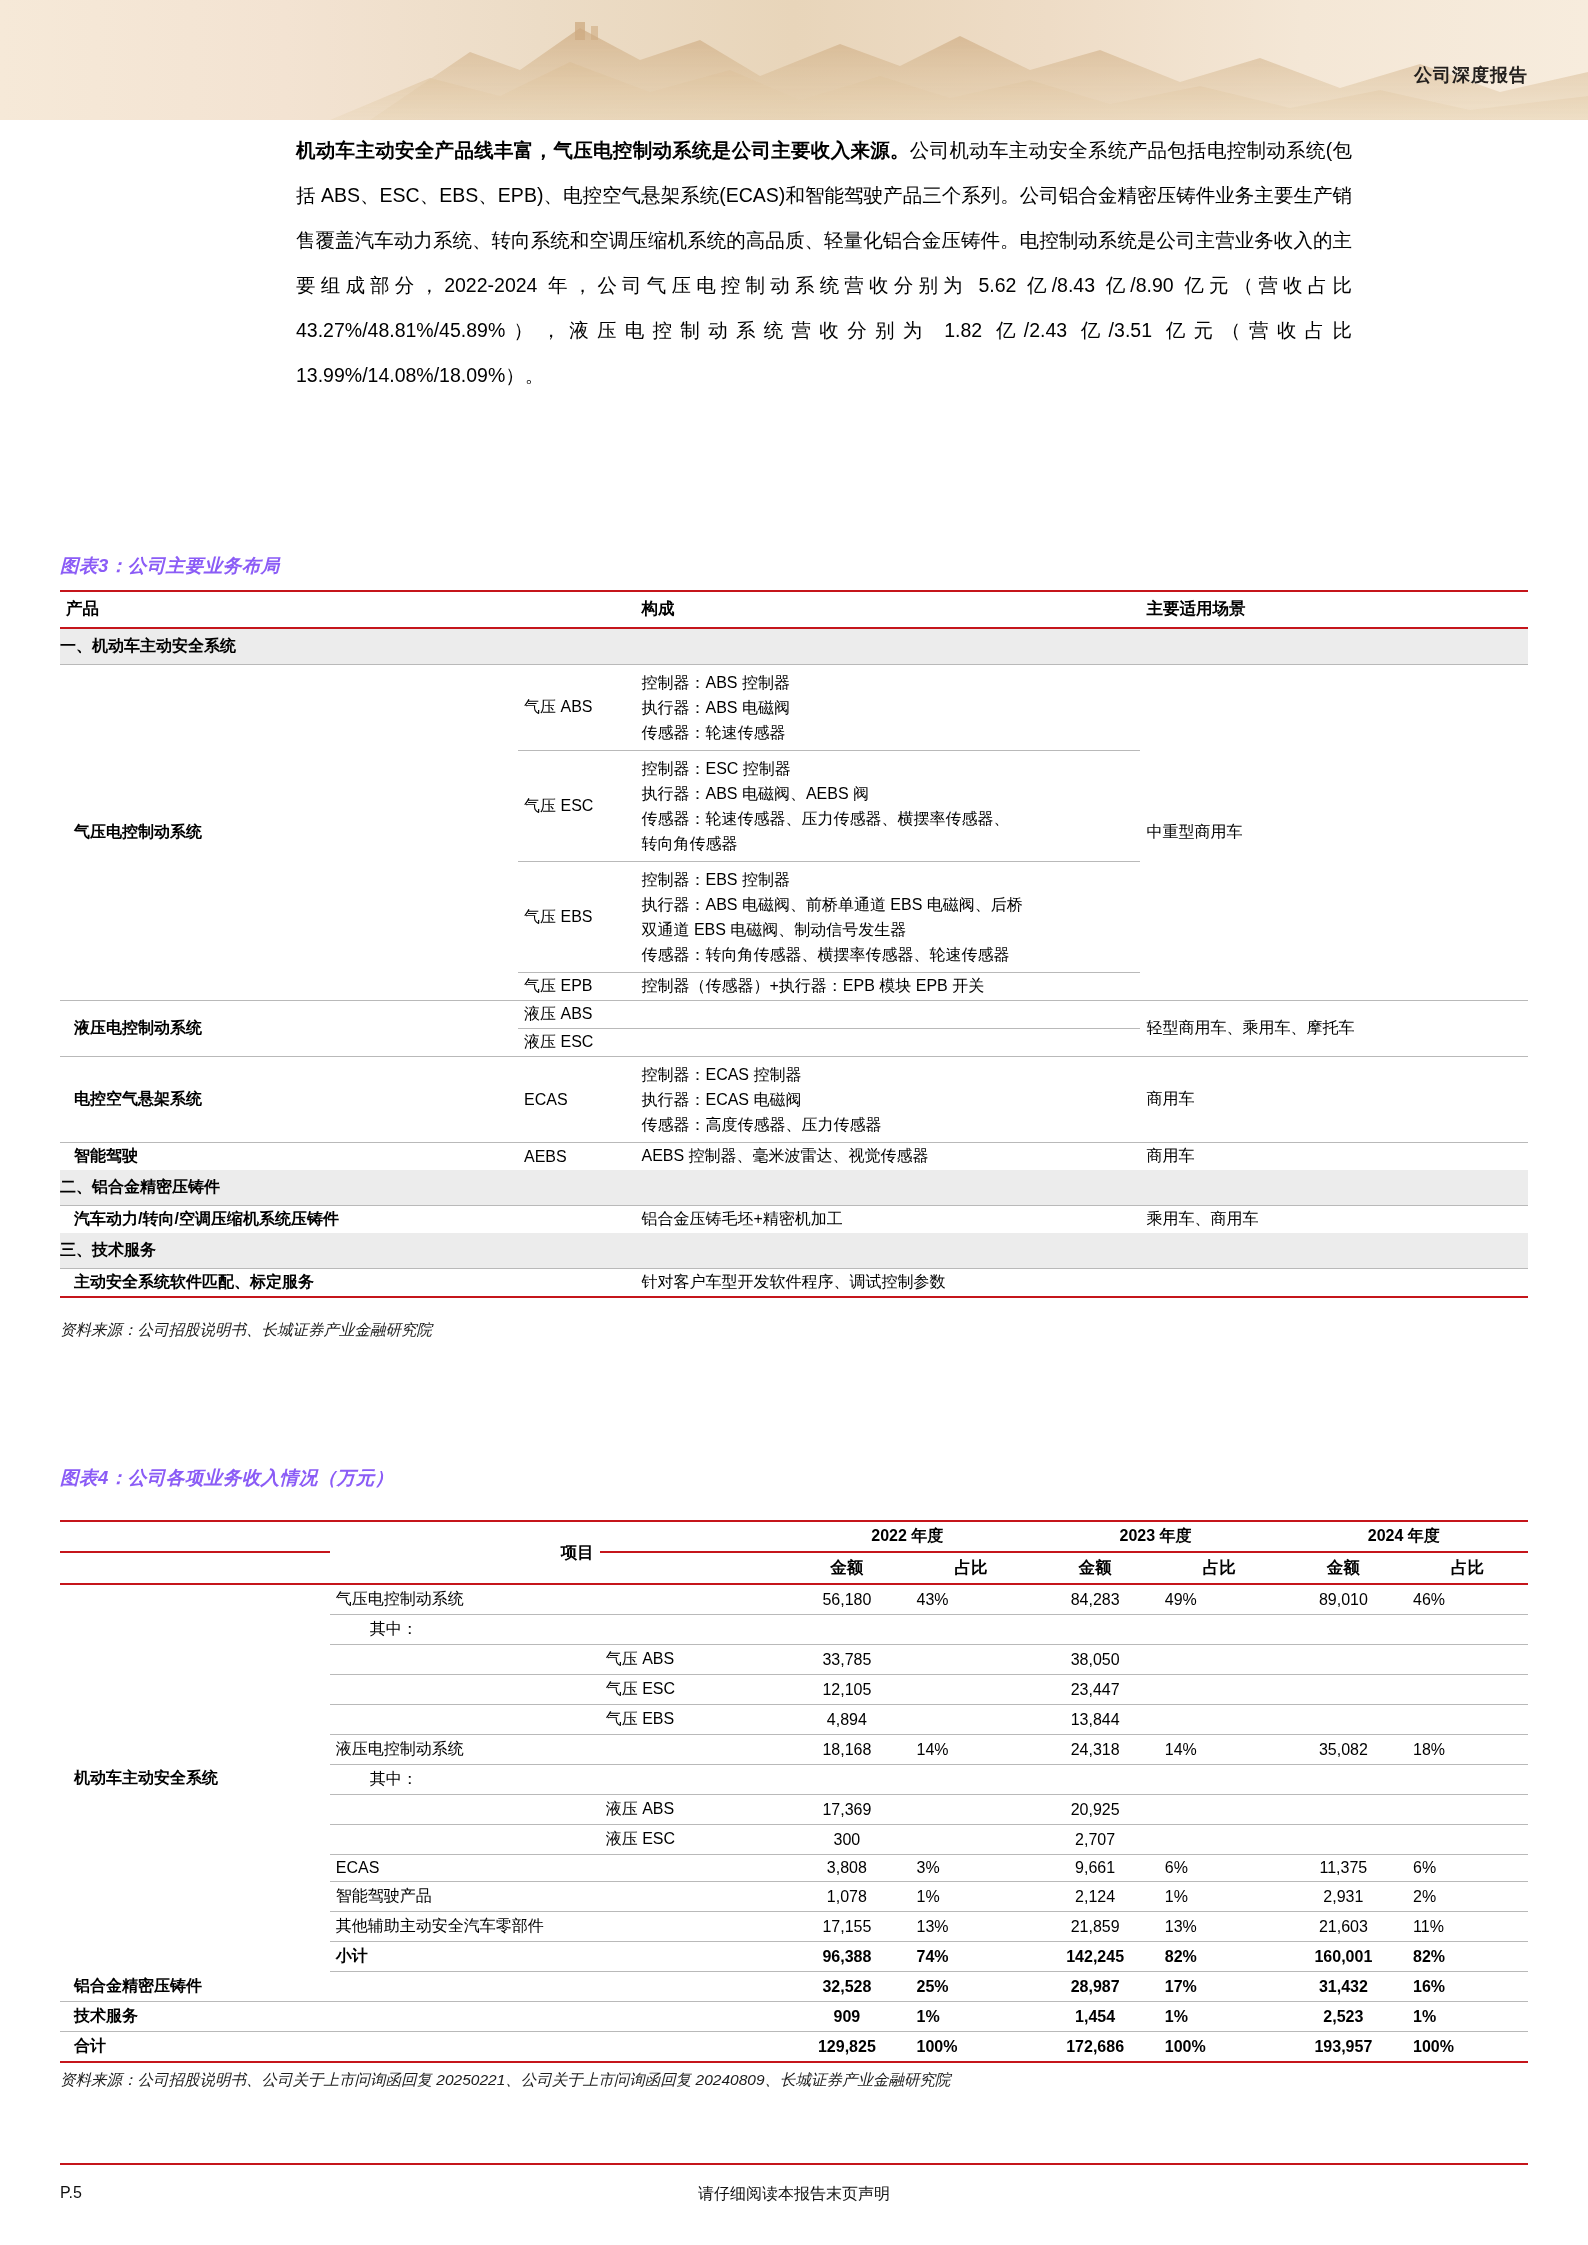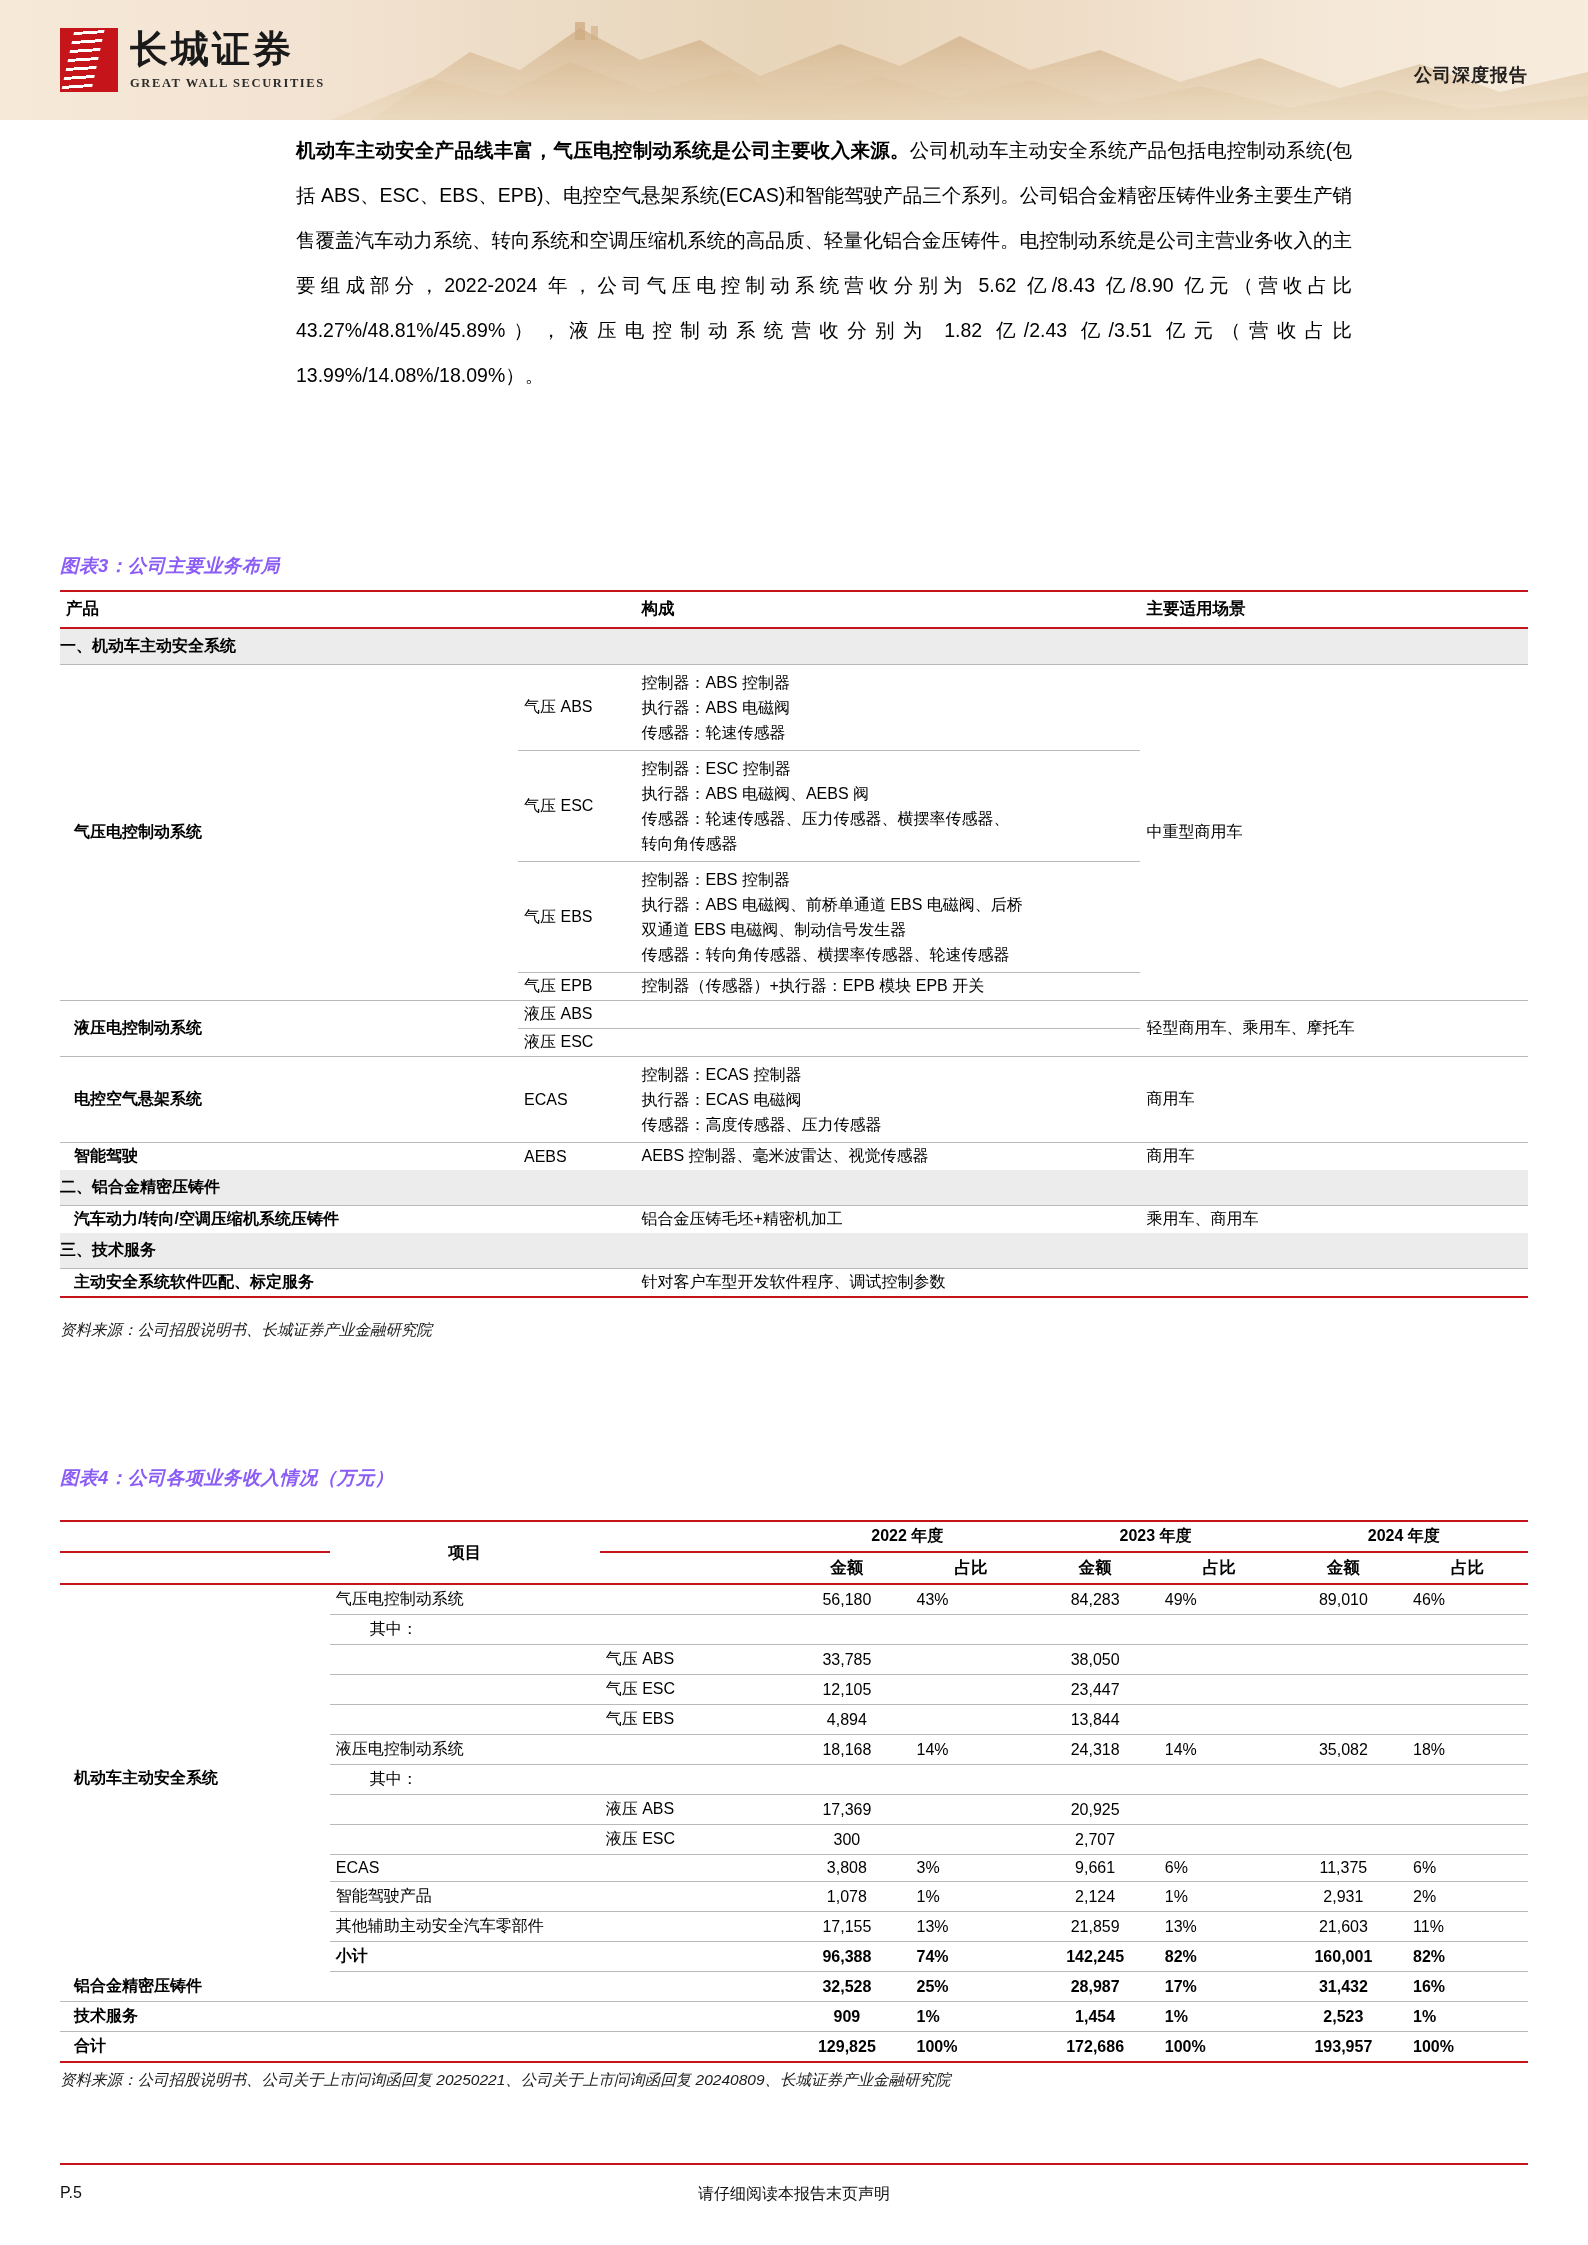--- a/index.html
+++ b/index.html
@@ -165,21 +165,21 @@
   .t4 .ind1 { padding-left: 40px; }
   .t4 .bold td { font-weight: 700; }
   .t4 .yr {
     text-align: center;
     font-weight: 700;
     font-size: 16px;
     border-bottom: 2.2px solid #c5151b;
     padding-bottom: 4px;
   }
   .t4 .sub { text-align: center; font-weight: 700; font-size: 16.5px; }
-  .t4 .item-h { font-weight: 700; font-size: 16.5px; text-align: center; }
+  .t4 .item-h { font-weight: 700; font-size: 16.5px; text-align: right; }
 
   .source {
     position: absolute;
     left: 60px;
     font-style: italic;
     font-size: 15.5px;
     color: #1a1a1a;
   }
 
   
@@ -219,27 +219,20 @@
           <stop offset="0%" stop-color="#c9a377" stop-opacity=".75"></stop>
           <stop offset="100%" stop-color="#e3cda8" stop-opacity=".35"></stop>
         </linearGradient>
       </defs>
       <path d="M370,120 L470,52 L520,70 L580,28 L640,60 L700,40 L760,76 L840,44 L900,66 L960,36 L1030,70 L1100,50 L1180,82 L1260,58 L1340,88 L1420,64 L1500,92 L1588,72 L1588,120 Z" fill="url(#mg2)"></path>
       <path d="M330,120 L430,78 L500,96 L570,62 L650,92 L730,70 L800,100 L880,76 L950,98 L1030,80 L1110,104 L1200,86 L1290,108 L1380,90 L1470,110 L1588,96 L1588,120 Z" fill="url(#mg1)"></path>
       <rect x="575" y="22" width="10" height="18" fill="#c9a377" opacity=".75"></rect>
       <rect x="591" y="26" width="7" height="14" fill="#c9a377" opacity=".6"></rect>
     </svg>
 
-    <div class="logo-wrap">
-      <div class="logo-mark"></div>
-      <div class="logo-text">
-        <div class="logo-cn">长城证券</div>
-        <div class="logo-en">GREAT WALL SECURITIES</div>
-      </div>
-    </div>
 
     <div class="banner-right">公司深度报告</div>
   </div>
 
   <div class="para"><b>机动车主动安全产品线丰富，气压电控制动系统是公司主要收入来源。</b><span>公司机动车主动安全系统产品包括电控制动系统(包括 ABS、ESC、EBS、EPB)、电控空气悬架系统(ECAS)和智能驾驶产品三个系列。公司铝合金精密压铸件业务主要生产销售覆盖汽车动力系统、转向系统和空调压缩机系统的高品质、轻量化铝合金压铸件。电控制动系统是公司主营业务收入的主要组成部分，2022-2024 年，公司气压电控制动系统营收分别为 5.62 亿/8.43 亿/8.90 亿元（营收占比 43.27%/48.81%/45.89%），液压电控制动系统营收分别为 1.82 亿/2.43 亿/3.51 亿元（营收占比 13.99%/14.08%/18.09%）。</span></div>
 
   <div class="exhibit-title" style="top:553px;">图表3：公司主要业务布局</div>
 
   <table class="t3">
     <tbody>

